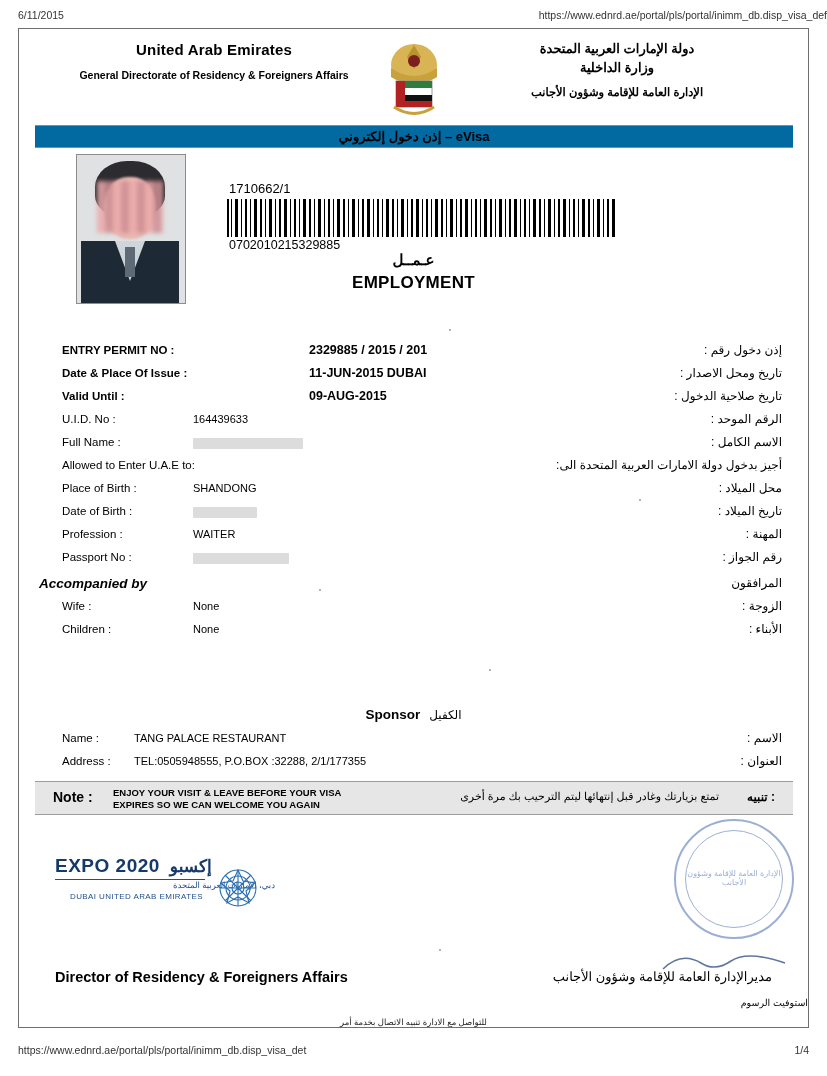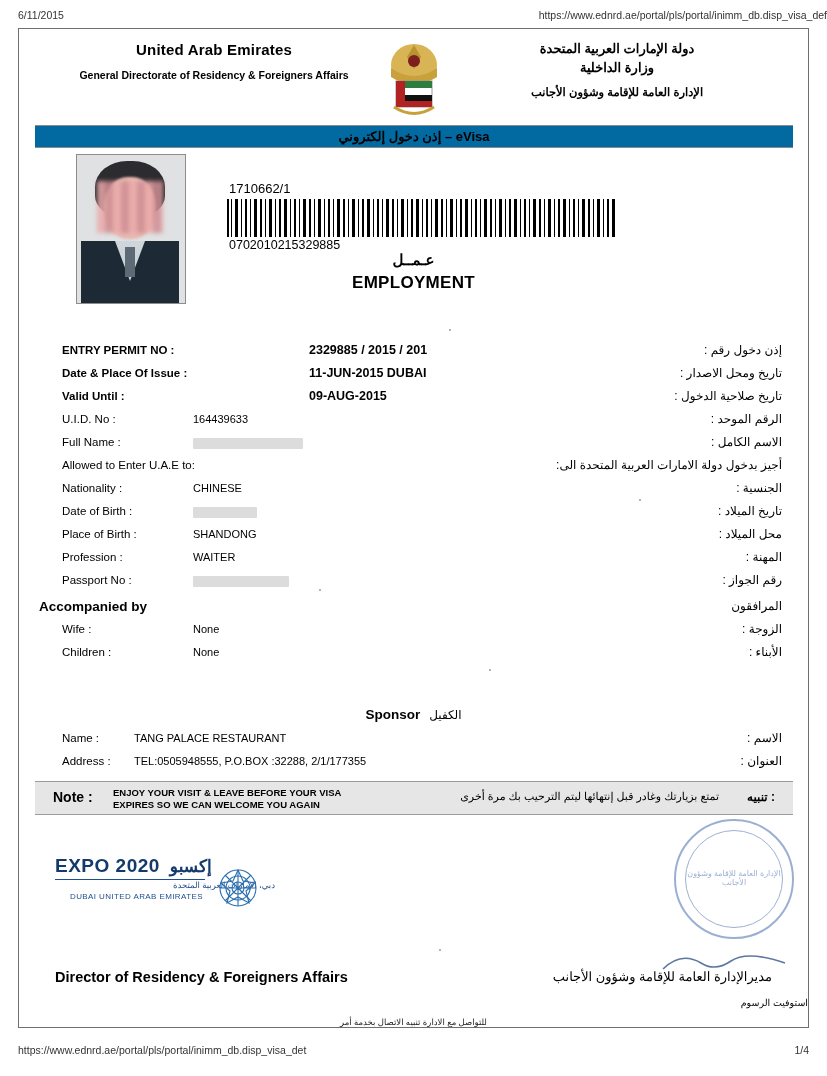--- a/index.html
+++ b/index.html
@@ -217,20 +217,21 @@
     height: 11px;
     vertical-align: middle;
     border-radius: 1px;
   }
 
   .acc-head {
     position: absolute;
     left: 20px;
     font-size: 13.5px;
     font-weight: bold;
+    font-style: italic;
   }
 
   
   .sponsor-head {
     position: absolute;
     left: 0; right: 0; top: 676px;
     text-align: center;
   }
   .sponsor-head .en {
     font-size: 13.5px; font-weight: bold;
@@ -524,36 +525,31 @@
       <span class="lbl">Full Name :</span>
       <span class="val"><span class="redact" style="width:110px"></span></span>
       <span class="ar">الاسم الكامل  :</span>
     </div>
 
     <div class="row">
       <span class="lbl">Allowed to Enter U.A.E to:</span>
       <span class="ar">أجيز بدخول دولة الامارات العربية المتحدة الى:</span>
     </div>
 
-    <div class="row">
-      <span class="lbl">Nationality :</span>
-      <span class="val">CHINESE</span>
-      <span class="ar">الجنسية  :</span>
+
+    <div class="row">
+      <span class="lbl">Place of Birth :</span>
+      <span class="val">SHANDONG</span>
+      <span class="ar">محل الميلاد  :</span>
     </div>
 
     <div class="row">
       <span class="lbl">Date of Birth :</span>
       <span class="val"><span class="redact" style="width:64px"></span></span>
       <span class="ar">تاريخ الميلاد  :</span>
-    </div>
-
-    <div class="row">
-      <span class="lbl">Place of Birth :</span>
-      <span class="val">SHANDONG</span>
-      <span class="ar">محل الميلاد  :</span>
     </div>
 
     <div class="row">
       <span class="lbl">Profession :</span>
       <span class="val">WAITER</span>
       <span class="ar">المهنة  :</span>
     </div>
 
     <div class="row">
       <span class="lbl">Passport No :</span>

